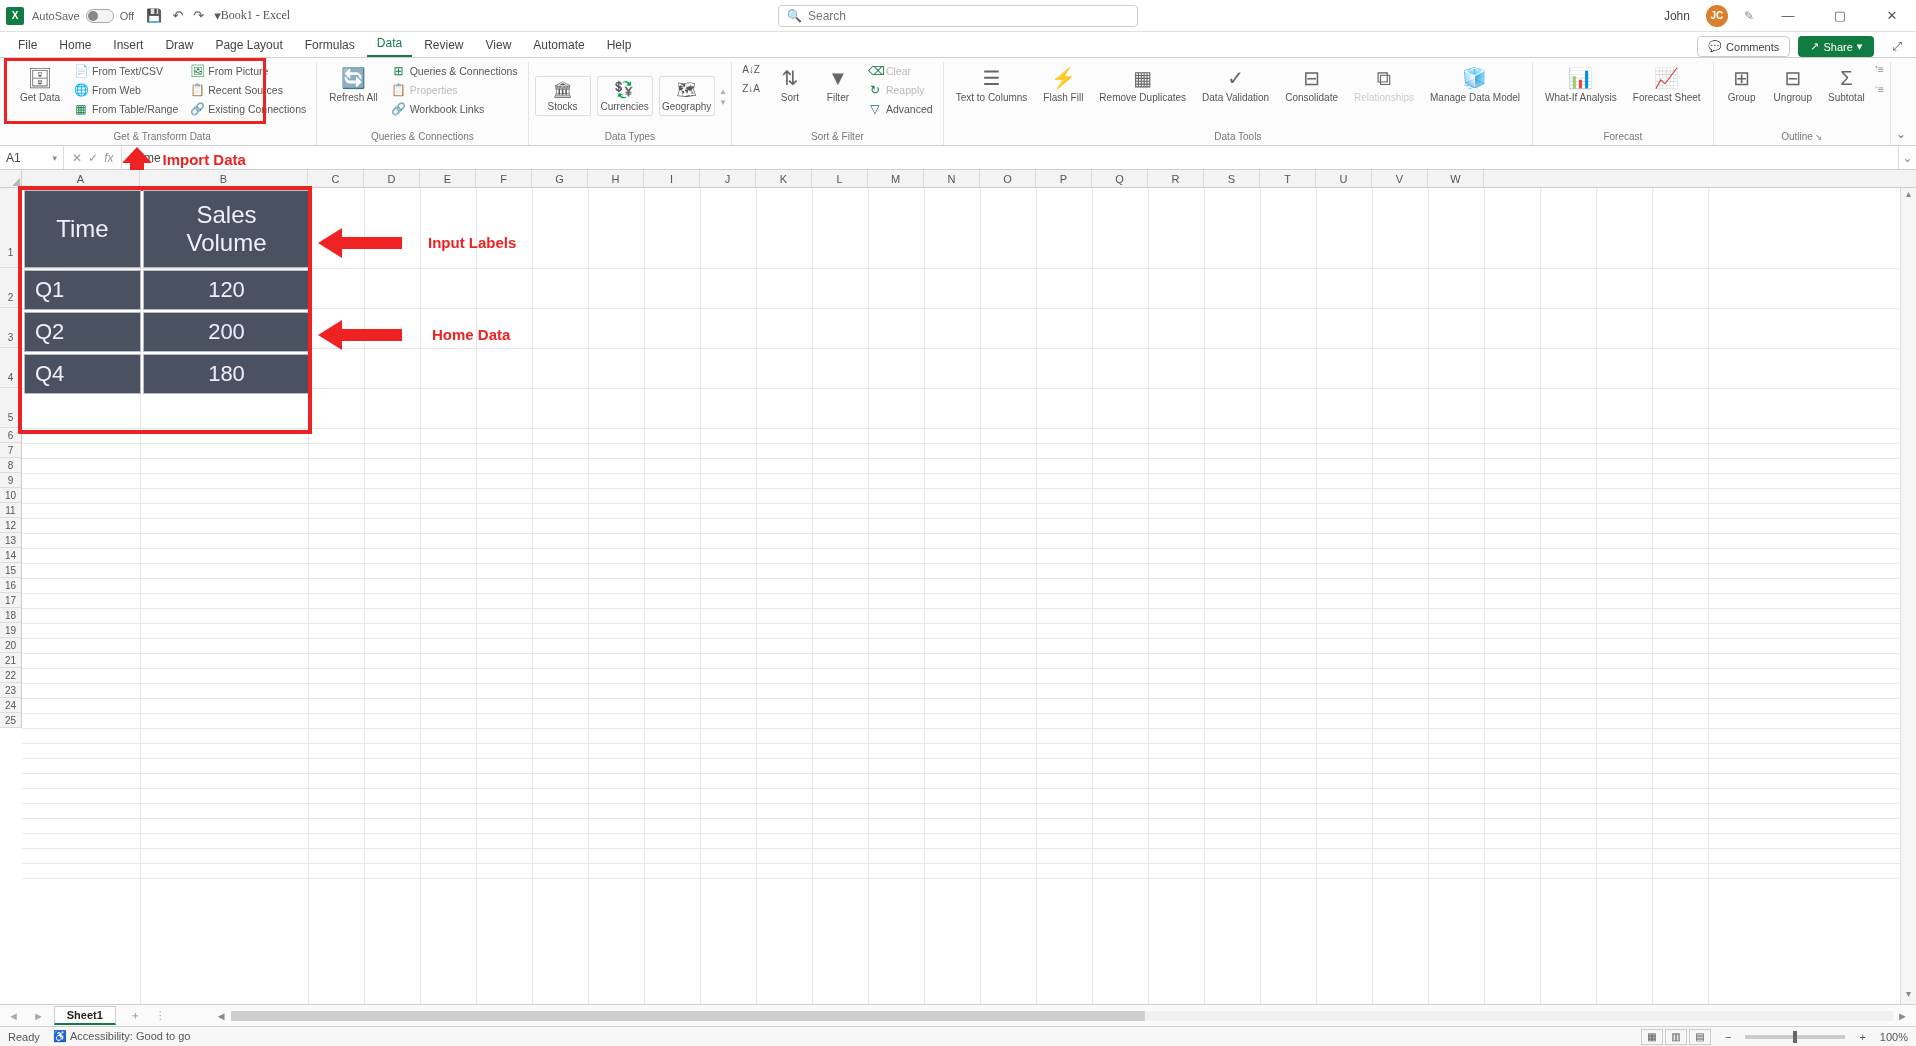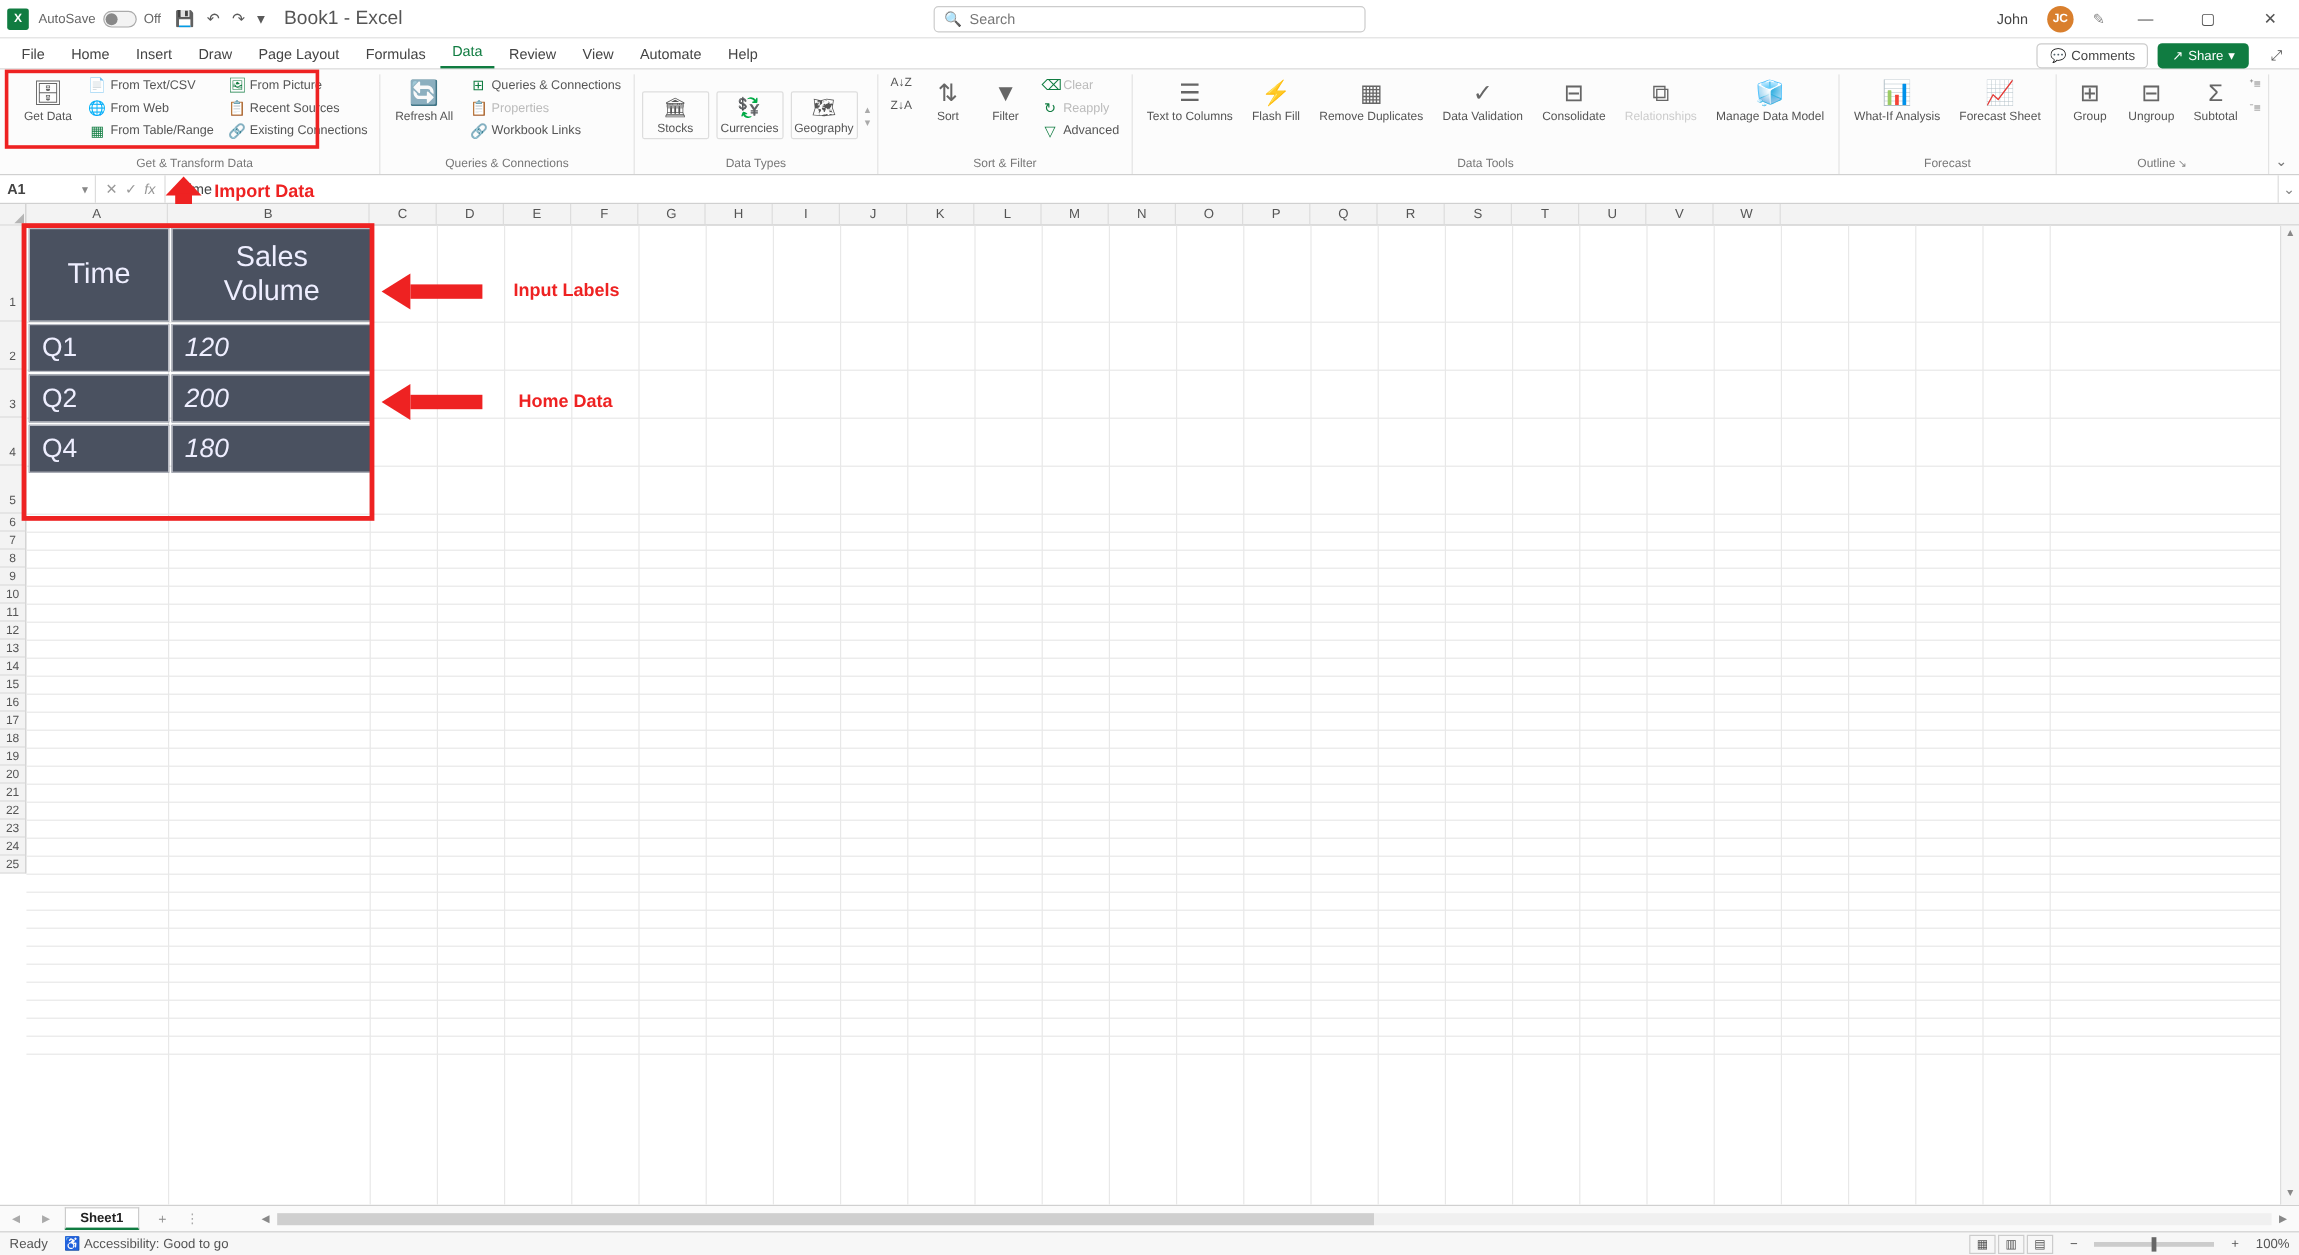--- a/index.html
+++ b/index.html
@@ -6,21 +6,21 @@
 body { background: #fff; overflow: hidden; font-size: 12px; color: #444; }
 
 
 .title-bar { height: 32px; background: #fff; display: flex; align-items: center; padding: 0 6px; border-bottom: 1px solid #e0e0e0; }
 .title-bar .excel-icon { width: 18px; height: 18px; background: #107c41; color:#fff; display:flex; align-items:center; justify-content:center; font-size:10px; font-weight:bold; border-radius:2px; margin-right:8px;}
 .title-bar .autosave { display:flex; align-items:center; gap:6px; font-size:11px; color:#666; }
 .title-bar .toggle { width:28px; height:14px; border:1px solid #aaa; border-radius:8px; position:relative; background:#f3f3f3; }
 .title-bar .toggle::after { content:""; position:absolute; left:1px; top:1px; width:10px; height:10px; background:#888; border-radius:50%; }
 .title-bar .qat { display:flex; align-items:center; gap:10px; margin-left:12px; }
 .title-bar .qat-icon { color:#5a5a5a; font-size:13px; }
-.title-bar .doc-title { margin-left:16px; font-size:16px; color:#555; }
+.title-bar .doc-title { font-size:12px; color:#555;font-family:Liberation Serif, serif; }
 .title-bar .search-box { flex:none; margin-left:auto; margin-right:auto; position:absolute; left:50%; transform:translateX(-50%); width:360px; height:22px; border:1px solid #ccc; border-radius:4px; display:flex; align-items:center; padding:0 8px; gap:6px; color:#777; font-size:12px;}
 .title-bar .right-side { margin-left:auto; display:flex; align-items:center; gap:16px; }
 .title-bar .avatar { width:22px; height:22px; border-radius:50%; background:#d97f2d; color:#fff; display:flex; align-items:center; justify-content:center; font-size:10px; font-weight:bold;}
 .title-bar .win-btn { width:36px; height:28px; display:flex; align-items:center; justify-content:center; color:#555; font-size:13px;}
 
 
 .tabs { height: 26px; display:flex; align-items:flex-end; padding: 0 8px; gap:2px; border-bottom:1px solid #d0d0d0; }
 .tab { padding: 4px 10px 5px; font-size:12px; color:#444; cursor:pointer; }
 .tab.active { color:#107c41; border-bottom:2px solid #107c41; font-weight:400;}
 .tabs .spacer { flex:1; }
@@ -41,21 +41,21 @@
 .rbtn-sm.disabled { color:#bbb; }
 .rbtn-sm .ric-sm { font-size:12px; color:#107c41; width:14px; display:inline-block; text-align:center;}
 .dt-card { width:56px; height:40px; border:1px solid #ddd; border-radius:2px; display:flex; flex-direction:column; align-items:center; justify-content:center; font-size:10px; gap:2px; color:#555;}
 .dt-card .ic { font-size:16px;}
 .ribbon .red-box { position:absolute; border:3px solid #e22; pointer-events:none;}
 .ribbon .expand-arrow { position:absolute; right:10px; bottom:4px; color:#777;}
 .ribbon .launcher { font-size:9px; color:#888; margin-left:2px;}
 
 
 .formula-bar { height:24px; border-bottom:1px solid #d0d0d0; display:flex; align-items:center; font-size:12px;}
-.namebox { width:80px; border-right:1px solid #ddd; padding:0 6px; display:flex; align-items:center; justify-content:space-between; height:100%;font-weight:bold;}
+.namebox { width:64px; border-right:1px solid #ddd; padding:0 6px; display:flex; align-items:center; justify-content:space-between; height:100%;}
 .namebox .dd { color:#888; font-size:9px;}
 .fb-icons { display:flex; align-items:center; gap:6px; padding:0 8px; color:#999; border-right:1px solid #ddd; height:100%;}
 .fb-input { flex:1; padding:0 6px; position:relative;}
 .fb-expand { width:18px; text-align:center; color:#888; border-left:1px solid #ddd; height:100%; display:flex; align-items:center; justify-content:center;}
 
 
 .annot-arrow-up { position:absolute; width:30px; height:44px; }
 .annot-arrow-up .shaft { position:absolute; left:8px; top:14px; width:14px; height:30px; background:#e22;}
 .annot-arrow-up .head { position:absolute; left:0; top:0; width:0; height:0; border-left:15px solid transparent; border-right:15px solid transparent; border-bottom:16px solid #e22;}
 .annot-arrow-left { position:absolute; width:84px; height:30px;}
@@ -72,21 +72,21 @@
 .ch.wA { width:118px;} .ch.wB { width:168px;} .ch.wN { width:56px;}
 .row-headers { position:absolute; top:18px; left:0; width:22px; background:#f3f3f3; border-right:1px solid #ccc;}
 .rh { height:15px; border-bottom:1px solid #ddd; font-size:10px; color:#555; text-align:center; line-height:15px;}
 .rh.big { height:80px; line-height:130px;} .rh.big2 { height:40px; line-height:60px;}
 .cells { position:absolute; top:18px; left:22px; right:0; bottom:0;}
 .gridlines { position:absolute; inset:0; }
 
 .data-table { position:absolute; top:0; left:0;}
 .data-table td { background:#4a5160; color:#eef; border:1px solid #b8bbc4; font-size:22px; padding:6px 10px;}
 .data-table .hdr td { text-align:center; font-size:24px; height:78px; vertical-align:middle;}
-.data-table .val td:first-child { text-align:left;} .data-table .val td:last-child { text-align:left;font-style:italic;}
+.data-table .val td:first-child { text-align:left;} .data-table .val td:last-child { text-align:center;}
 .data-table td.colA { width:117px;} .data-table td.colB { width:167px;}
 .red-outline { position:absolute; border:4px solid #e22; pointer-events:none;}
 
 .faint-lines-v { position:absolute; top:0; bottom:0; width:1px; background:#e8e8e8;}
 .faint-lines-h { position:absolute; left:0; right:0; height:1px; background:#e8e8e8;}
 
 .scroll-right { position:absolute; top:18px; right:0; width:16px; bottom:0; background:#f5f5f5; border-left:1px solid #ddd;}
 .scroll-right .up,.scroll-right .down{ height:16px; text-align:center; color:#888; font-size:10px;}
 
 

